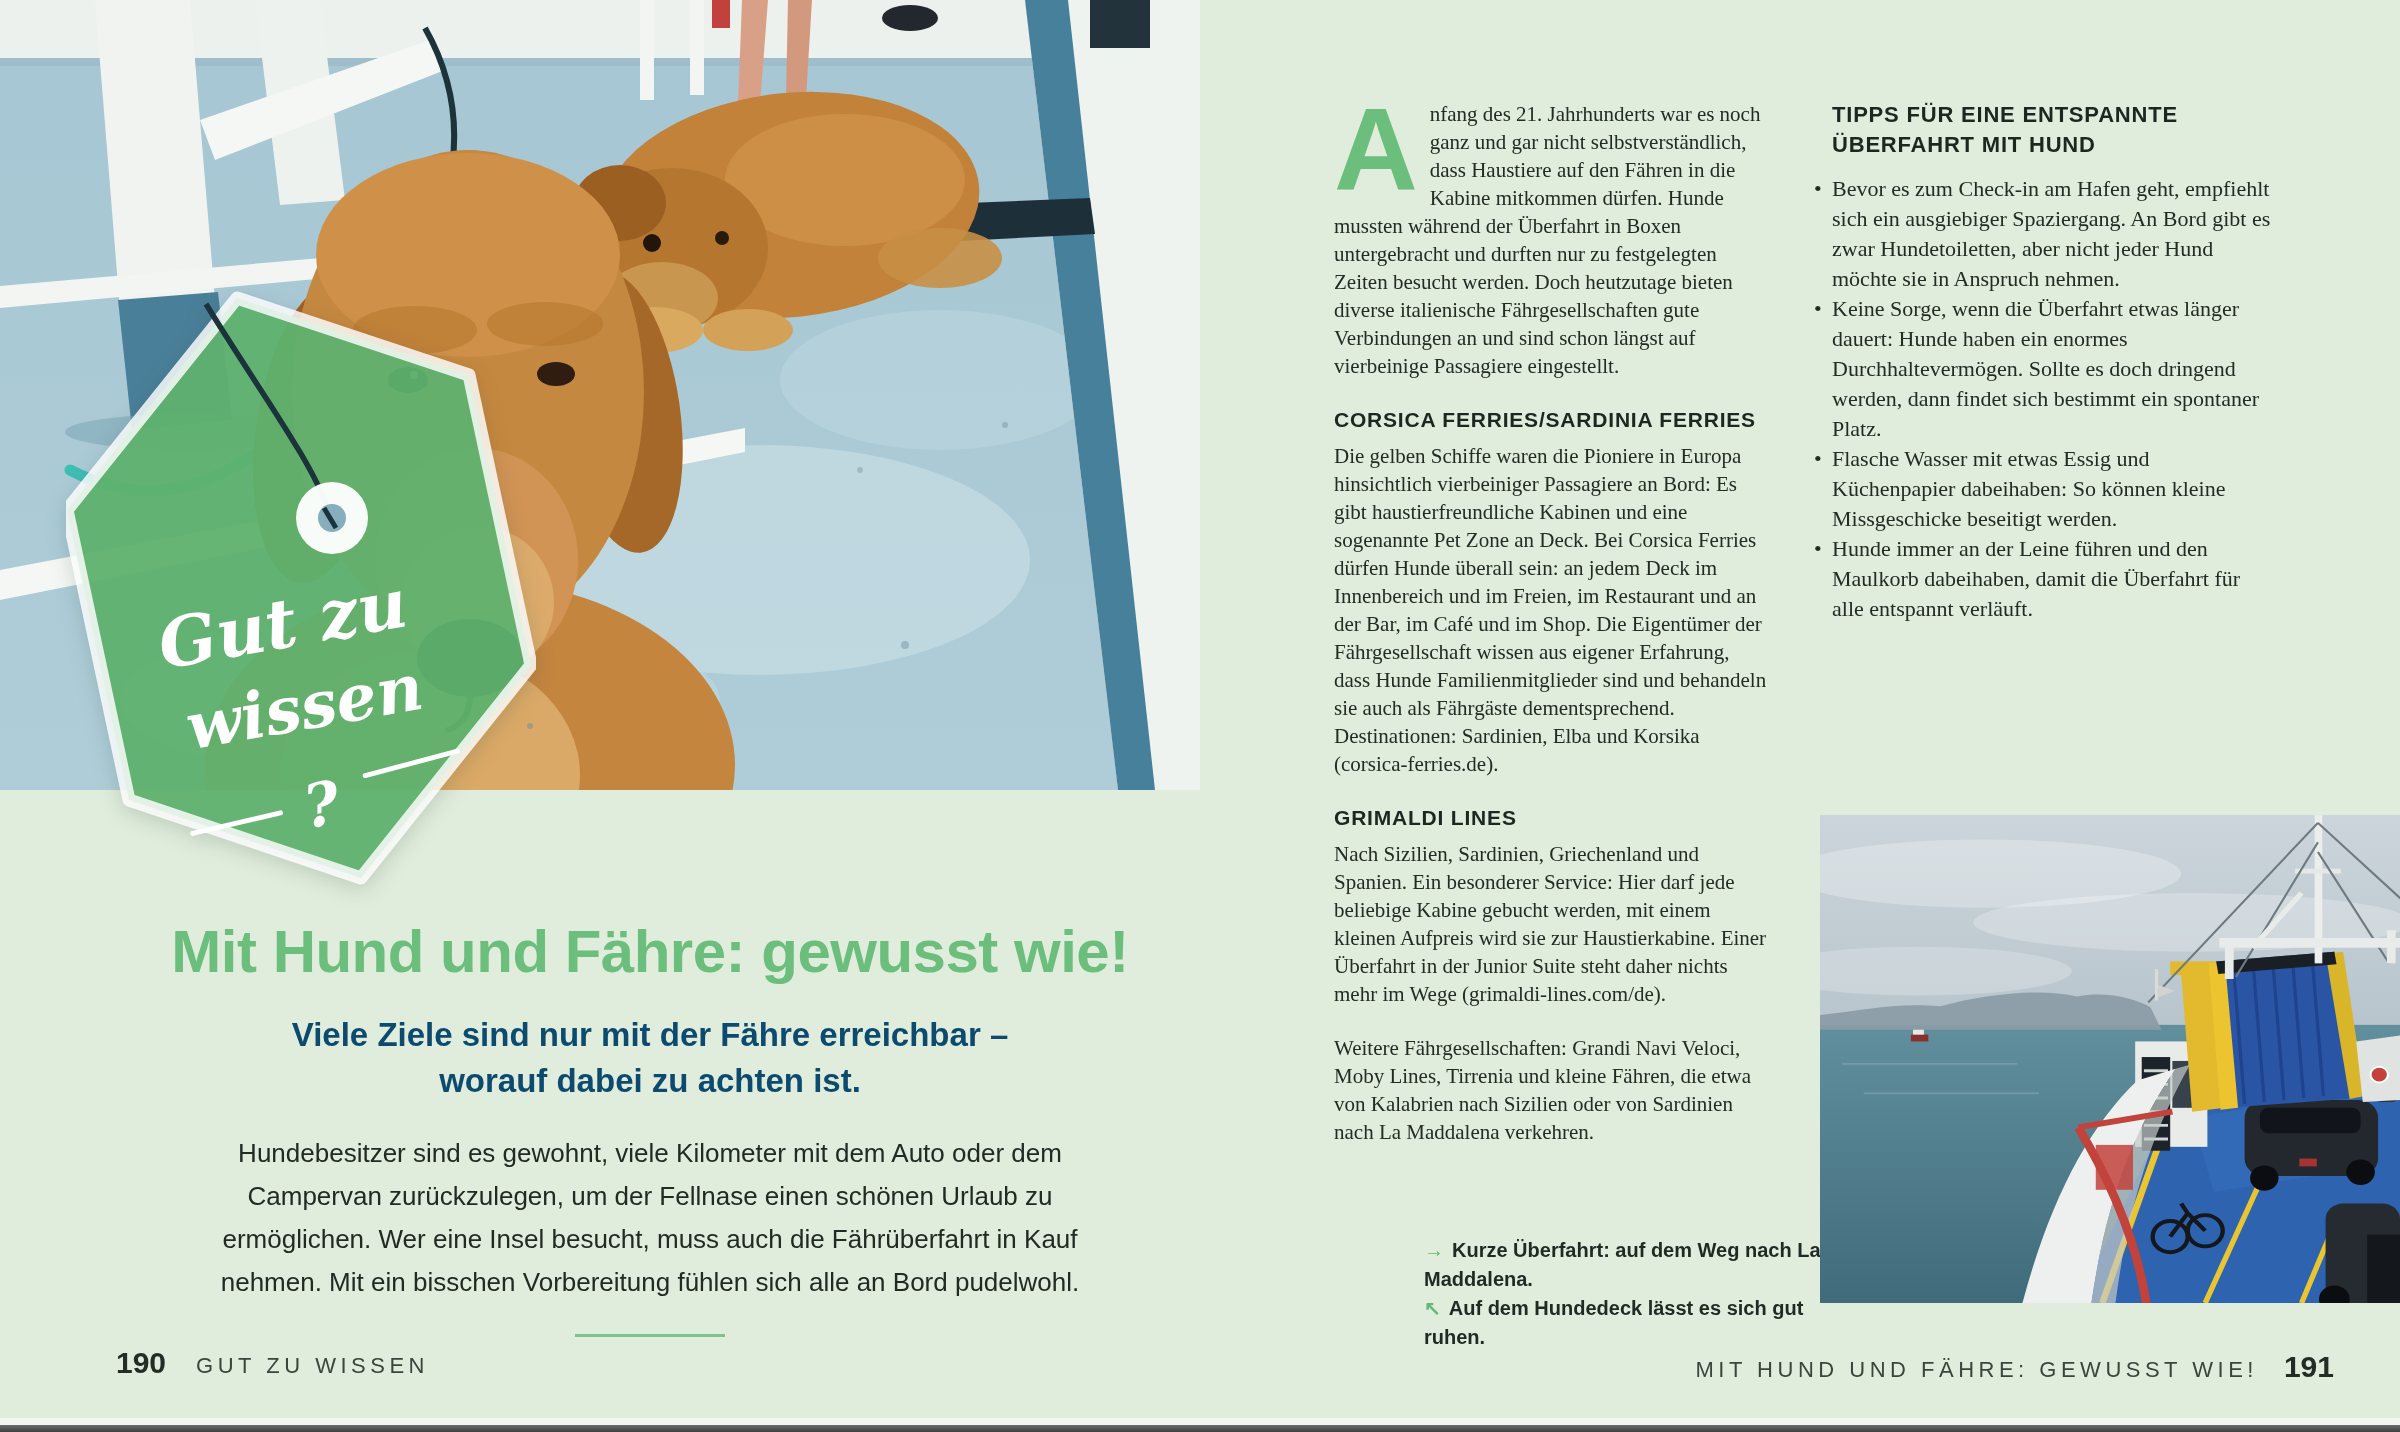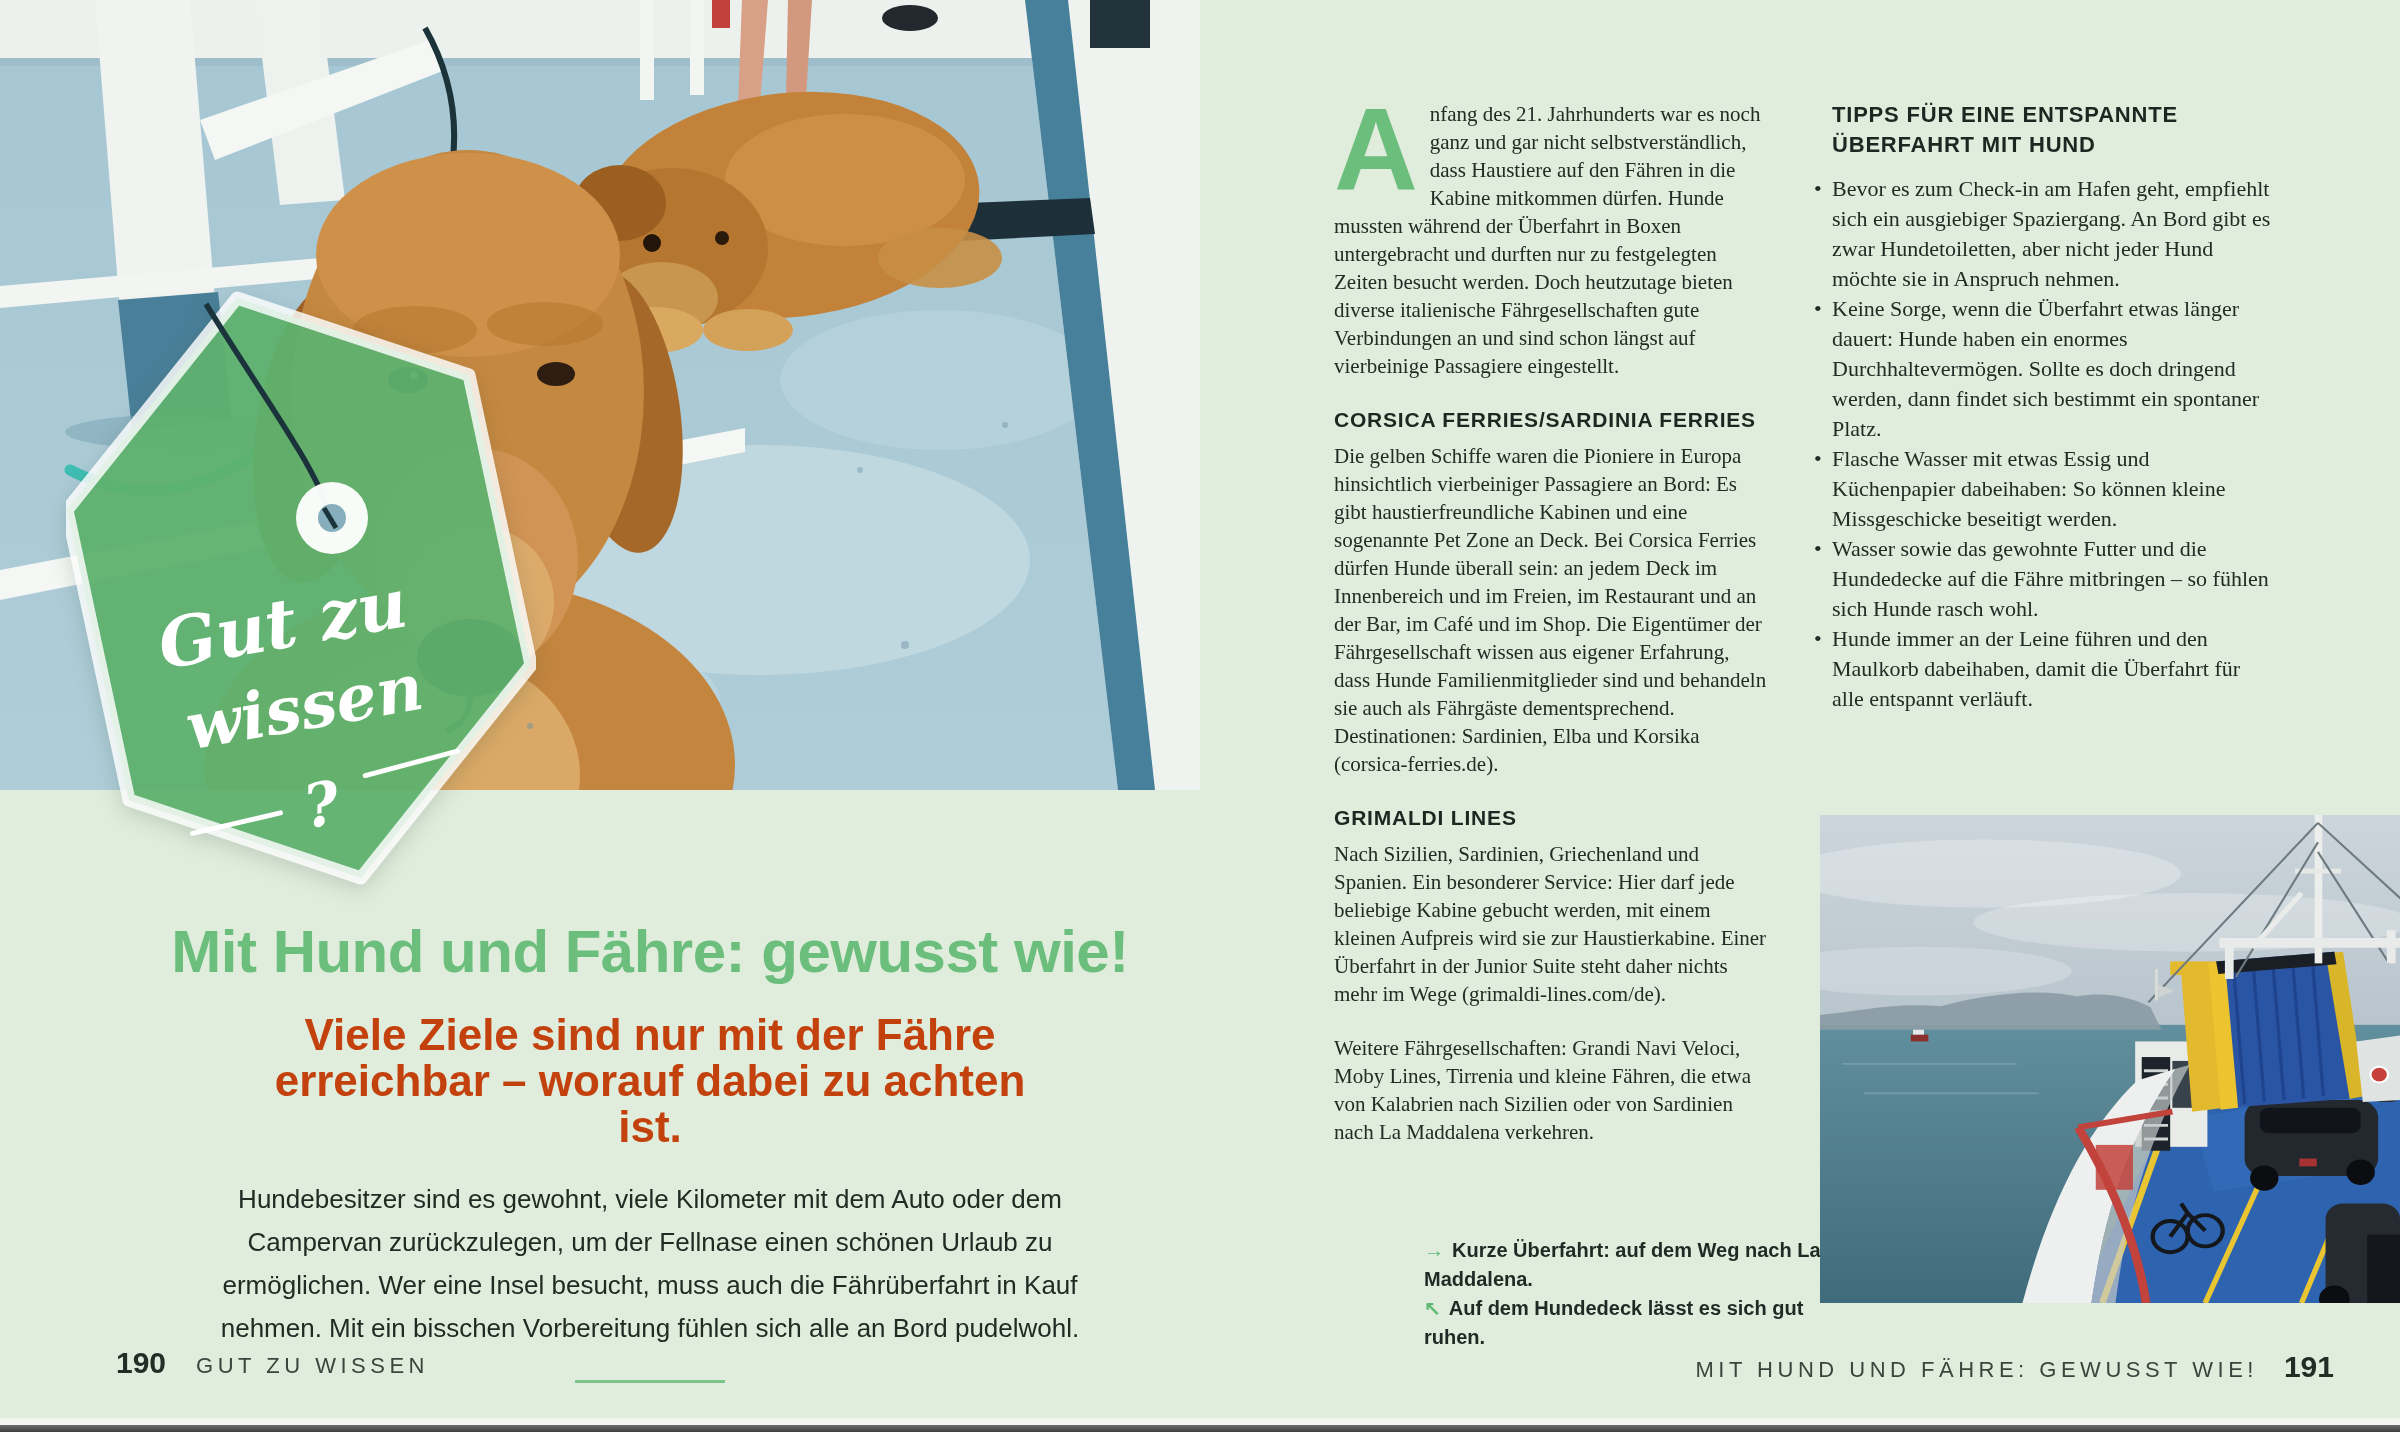--- a/index.html
+++ b/index.html
@@ -17,21 +17,21 @@
   .photo-dogs{position:absolute;left:0;top:0;width:1200px;height:790px;overflow:hidden;}
   .badge-wrap{position:absolute;left:66px;top:268px;width:470px;height:650px;filter:drop-shadow(0 6px 10px rgba(30,60,40,.18));}
   .badge-script{font-family:"DejaVu Serif",serif;font-style:italic;font-weight:bold;fill:#ffffff;}
 
   .left-content{position:absolute;left:90px;top:918px;width:1120px;text-align:center;}
   .left-title{
     font-size:60px;font-weight:bold;letter-spacing:-0.5px;line-height:68px;
     color:#6cbe7c;margin:0;
   }
   .left-subtitle{
-    font-size:44px;line-height:46px;font-weight:bold;color:#c2410c;
+    font-size:33px;line-height:46px;font-weight:bold;color:#0c4a6e;
     margin:26px auto 0;max-width:820px;
   }
   .left-intro{
     font-size:26px;line-height:43px;font-weight:normal;color:#222a24;
     margin:28px auto 0;max-width:960px;
   }
   .divider{width:150px;height:3px;background:#7cc488;margin:30px auto 0;}
 
   .footer{position:absolute;display:flex;align-items:baseline;}
   .footer-left{left:116px;top:1346px;}
@@ -211,21 +211,20 @@
 
       <p class="addendum">Weitere Fährgesellschaften: Grandi Navi Veloci, Moby Lines, Tirrenia und kleine Fähren, die etwa von Kalabrien nach Sizilien oder von Sardinien nach La Maddalena verkehren.</p>
     </div>
 
     <div class="col col-2">
       <h3 class="sec-heading">TIPPS FÜR EINE ENTSPANNTE ÜBERFAHRT MIT HUND</h3>
       <ul class="tips-list">
         <li>Bevor es zum Check-in am Hafen geht, empfiehlt sich ein ausgiebiger Spaziergang. An Bord gibt es zwar Hundetoiletten, aber nicht jeder Hund möchte sie in Anspruch nehmen.</li>
         <li>Keine Sorge, wenn die Überfahrt etwas länger dauert: Hunde haben ein enormes Durchhaltevermögen. Sollte es doch dringend werden, dann findet sich bestimmt ein spontaner Platz.</li>
         <li>Flasche Wasser mit etwas Essig und Küchenpapier dabeihaben: So können kleine Missgeschicke beseitigt werden.</li>
-        <li>Wasser sowie das gewohnte Futter und die Hundedecke auf die Fähre mitbringen – so fühlen sich Hunde rasch wohl.</li>
         <li>Hunde immer an der Leine führen und den Maulkorb dabeihaben, damit die Überfahrt für alle entspannt verläuft.</li>
       </ul>
     </div>
 
     <div class="captions">
       <p><span class="cap-arrow">→</span><span>Kurze Überfahrt: auf dem Weg nach La Maddalena.</span></p>
       <p><span class="cap-arrow">↖</span><span>Auf dem Hundedeck lässt es sich gut ruhen.</span></p>
     </div>
 
     <div class="photo-ferry">

